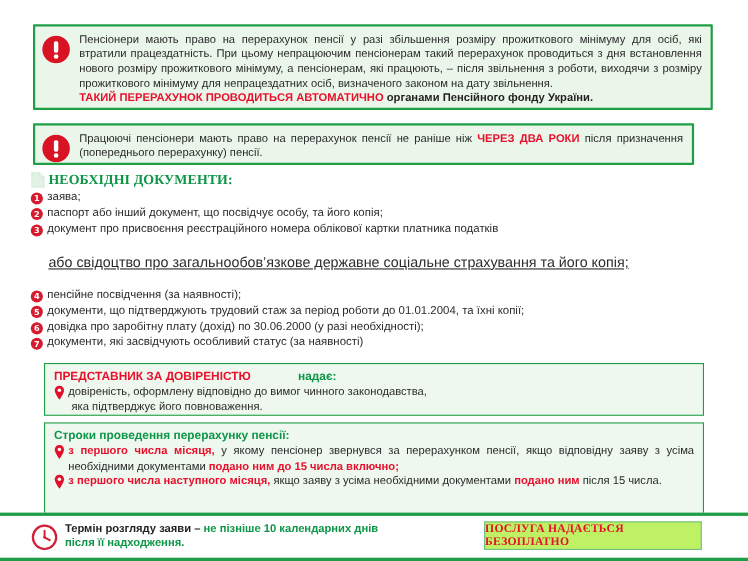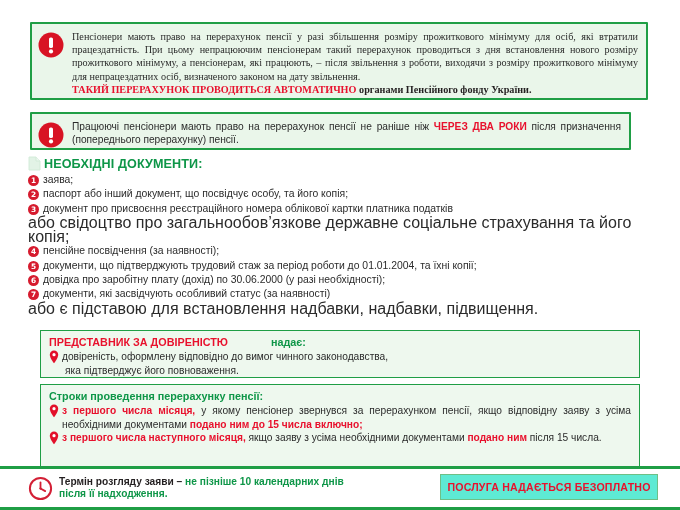--- a/index.html
+++ b/index.html
@@ -52,39 +52,40 @@
   }
   .alert-body p { margin: 0; }
 
   .hl-red-bold {
     color: #e8112d;
     font-weight: bold;
   }
   .blk-bold { color: #231f20; font-weight: bold; }
 
   
-  #alert-1 { left: 30px; top: 22px; width: 618px; height: 78px; font-family: Liberation Serif, serif; }
+  #alert-1 { left: 30px; top: 22px; width: 618px; height: 78px; }
   
   #alert-2 { left: 30px; top: 112px; width: 601px; height: 38px; }
 
   
   #documents-section {
     position: absolute;
     left: 28px;
     top: 156px;
     width: 630px;
   }
   .docs-heading {
     display: flex;
     align-items: center;
     font-size: 12.6px;
     font-weight: bold;
     color: #0e9648;
     letter-spacing: .1px;
     margin-bottom: 2px;
+    font-family: Liberation Serif, serif;
   }
   .docs-heading .page-icon {
     width: 13px; height: 15px;
     margin-right: 3px;
     flex: 0 0 auto;
     opacity: .45;
   }
   .docs-list { list-style: none; margin: 0; padding: 0; }
   .docs-list li {
     display: flex;
@@ -103,25 +104,26 @@
     font-size: 7.4px;
     line-height: 11px;
     text-align: center;
     font-weight: bold;
     margin-right: 4px;
     margin-top: 2px;
     font-family: "DejaVu Sans", sans-serif;
   }
   .doc-text { flex: 1 1 auto; }
   .doc-cont {
-    font-size: 16px;
+    font-size: 13px;
     line-height: 14.3px;
     color: #2b2b2b;
-    margin: 0;
+    margin: 16px;
     padding-left: 0;
+    text-decoration: underline;
   }
 
   
   .green-panel {
     position: absolute;
     box-sizing: border-box;
     border: 1.5px solid #1f9e45;
     background: #eef8ee;
     padding: 4px 8px 5px 8px;
   }
@@ -190,32 +192,33 @@
     color: #231f20;
   }
   .term-text .lbl { font-weight: bold; color: #231f20; }
   .term-text .grn { color: #0e9648; font-weight: bold; }
   .term-text .grn2 { color: #0e9648; font-weight: bold; }
 
   #free-service-badge {
     position: absolute;
     left: 440px;
     top: 474px;
-    width: 218px;
+    width: 198px;
     height: 26px;
     box-sizing: border-box;
     border: 1px solid #6fbf85;
-    background: #5eead4;
+    background: #bef264;
     color: #e8112d;
     font-size: 10.6px;
     font-weight: bold;
     letter-spacing: .2px;
     display: flex;
     align-items: center;
     justify-content: center;
+    font-family: Liberation Serif, serif;
   }
 </style>
 </head>
 <body>
 
 <div class="page">
 
   <div class="alert-box" id="alert-1">
     <span class="alert-icon">
       <svg viewBox="0 0 26 26" width="26" height="26" aria-hidden="true">

